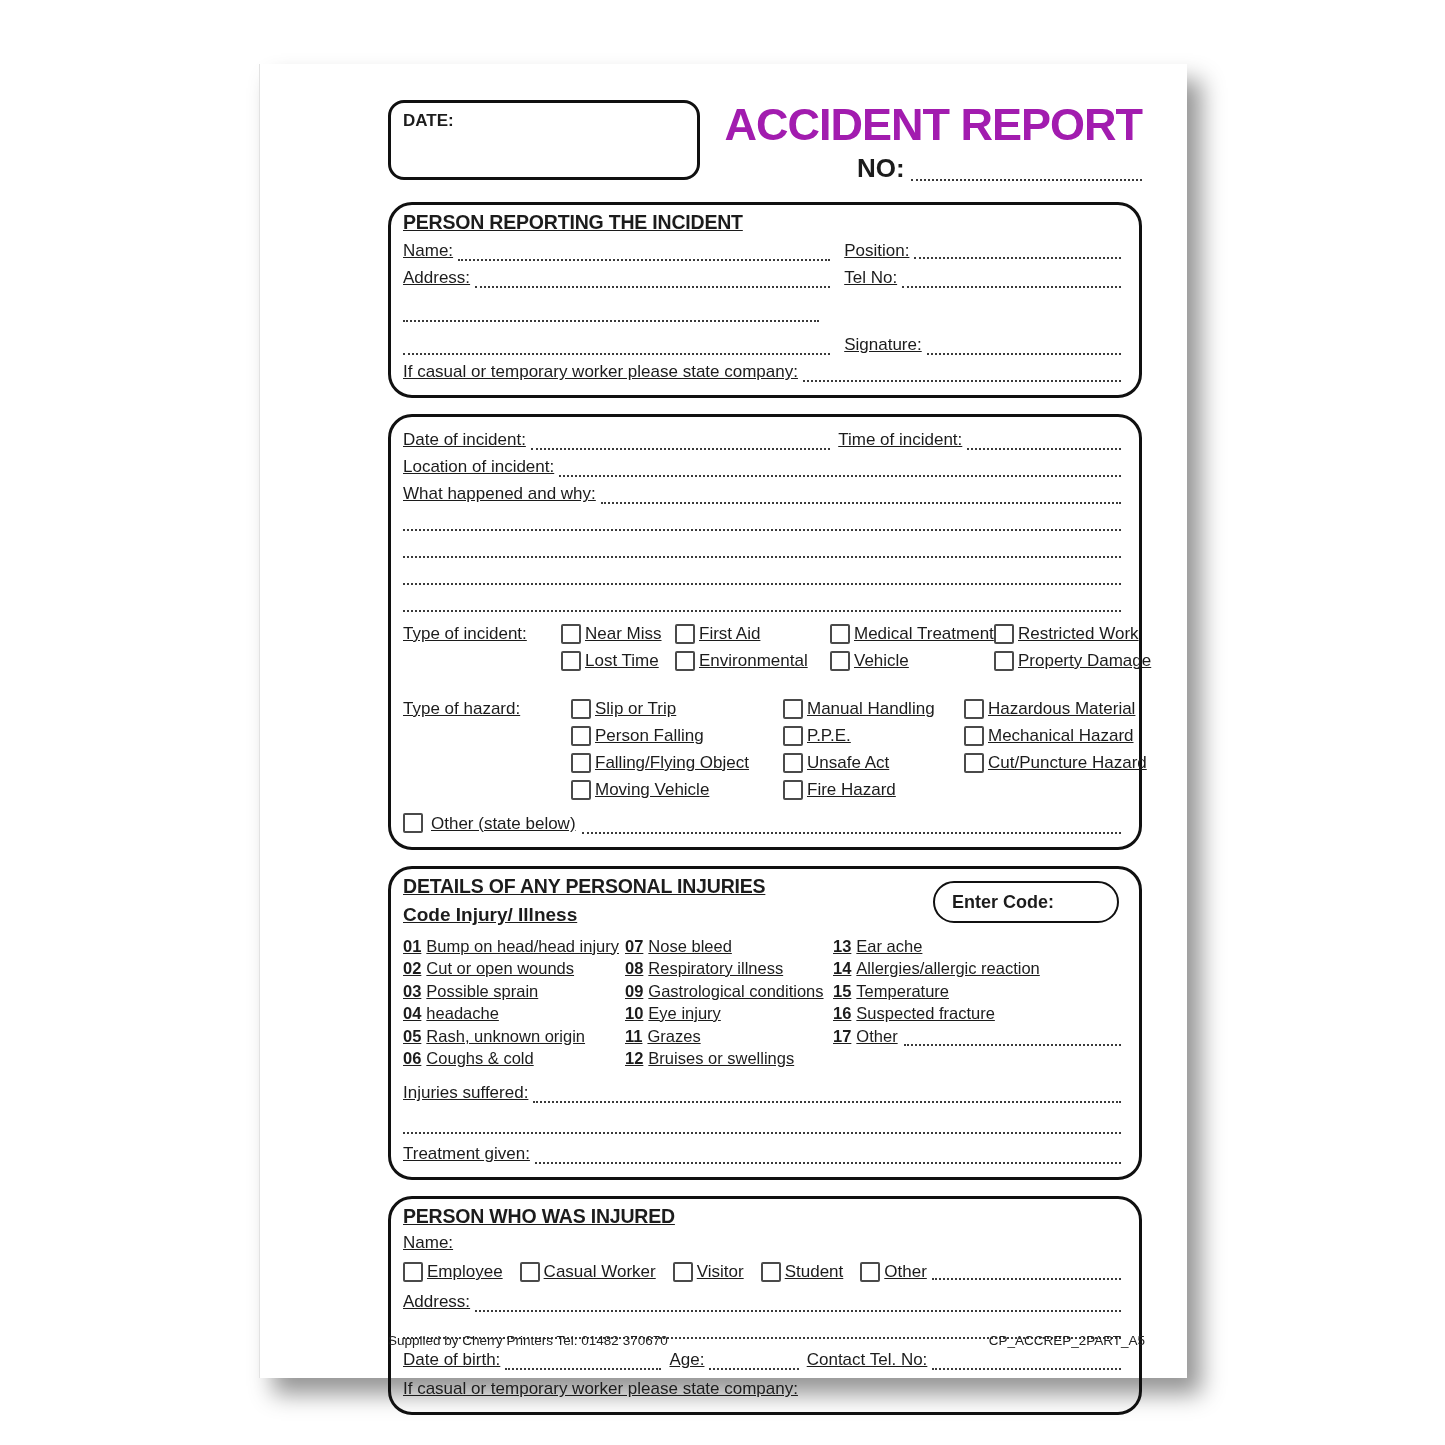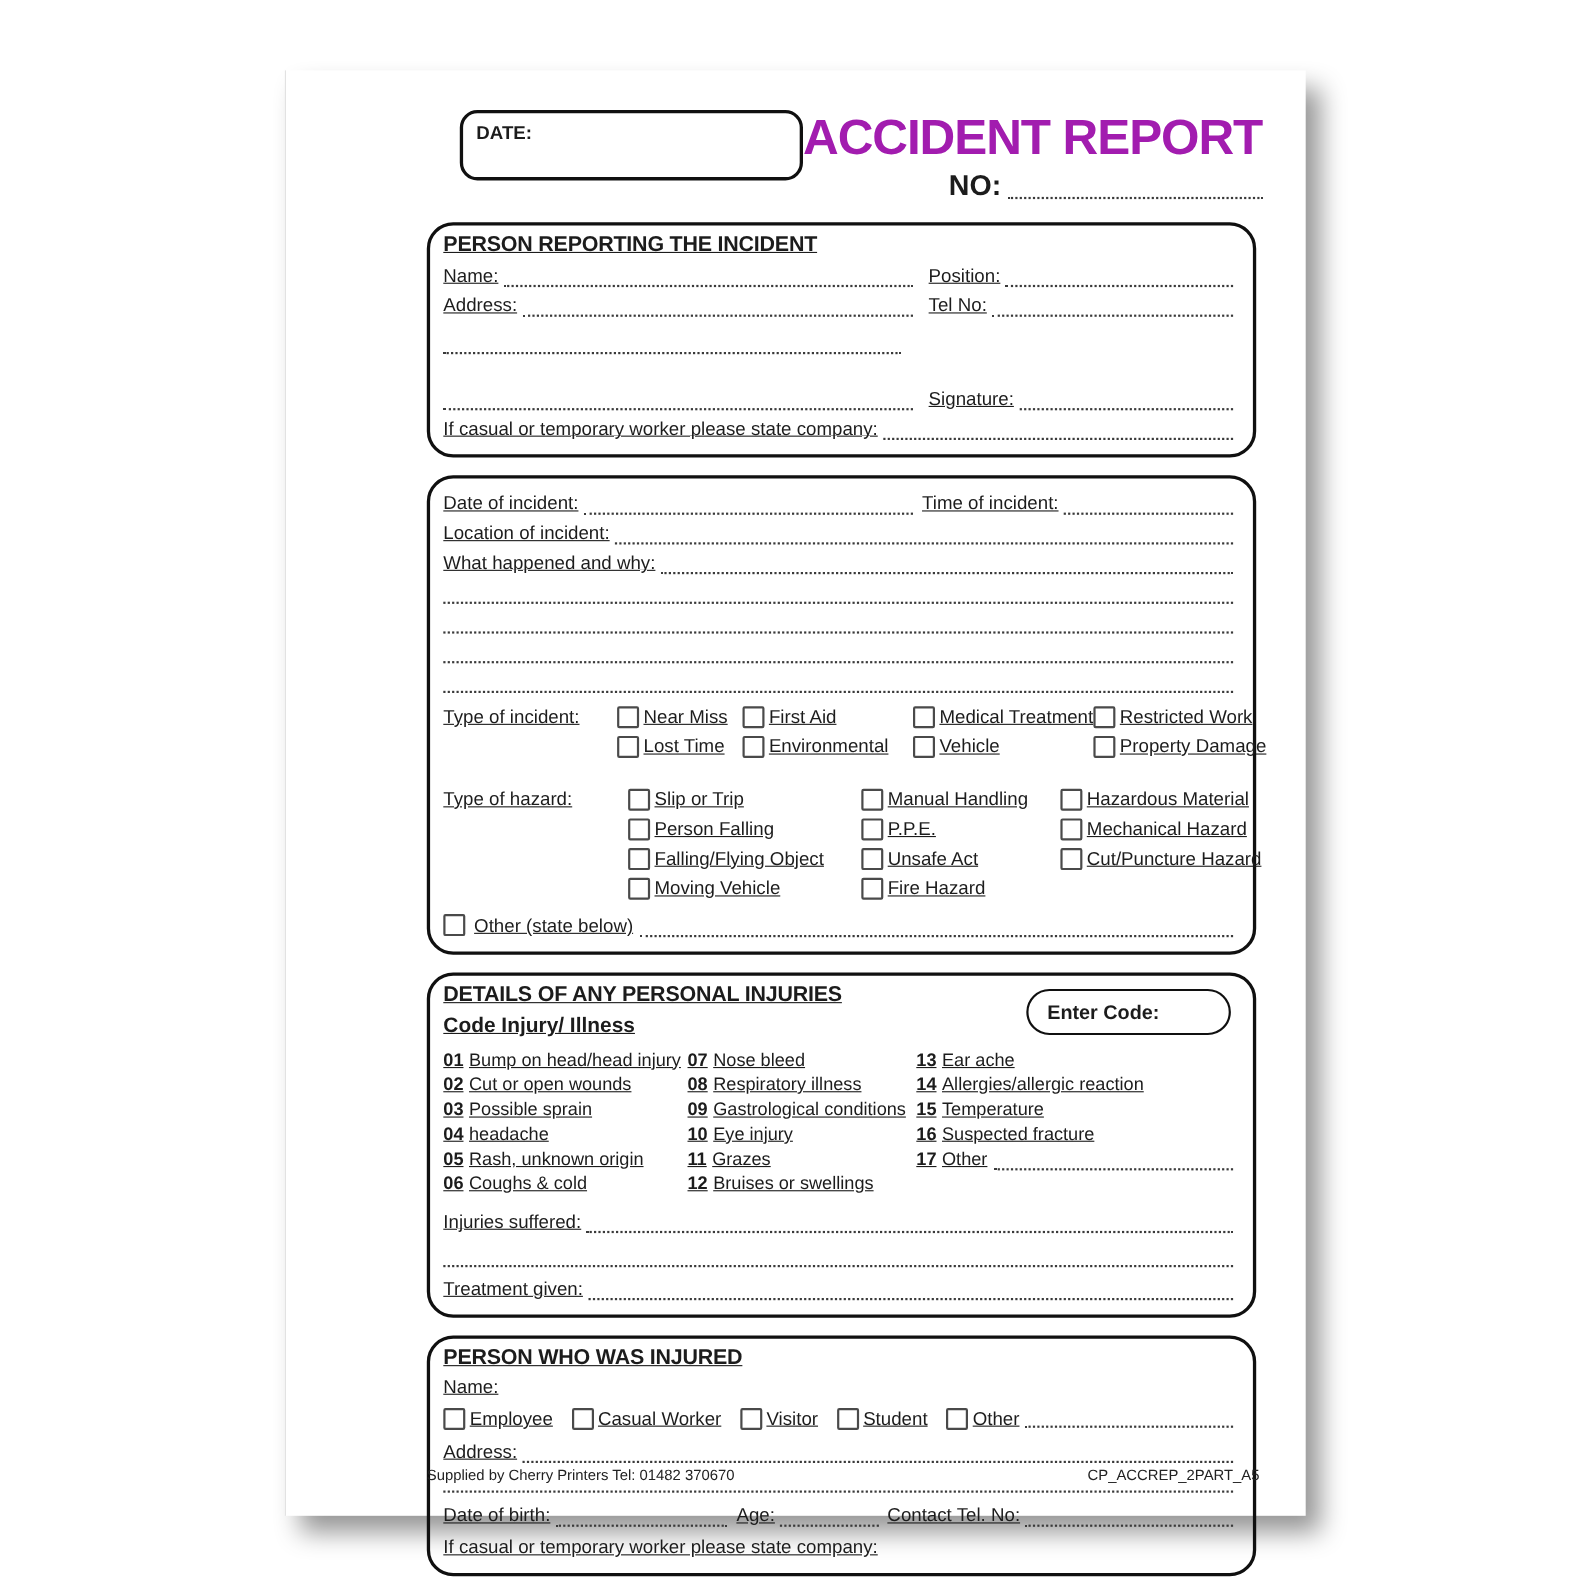--- a/index.html
+++ b/index.html
@@ -24,27 +24,26 @@
   }
   .content {
     position: absolute;
     left: 128px;
     right: 45px;
     top: 36px;
   }
   
   .top-row { display: flex; align-items: flex-start; margin-bottom: 21px; }
   .date-box {
-    width: 312px; height: 64px;
+    width: 312px; height: 80px;
     border: 3px solid #101010;
     border-radius: 16px;
     box-sizing: border-box;
     padding: 8px 12px;
     flex: 0 0 auto;
-    margin-left: 30px;
   }
   .date-box .lbl { font-size: 17px; font-weight: bold; }
   .title-block { flex: 1; display: flex; flex-direction: column; align-items: flex-end; padding-top: 2px; }
   .main-title {
     margin: 0;
     font-size: 45px;
     font-weight: 900;
     letter-spacing: -1px;
     line-height: 1.0;
     color: #a21caf;
@@ -166,41 +165,41 @@
       </div>
     </div>
 
     <section class="box">
       <div class="sec-header">PERSON REPORTING THE INCIDENT</div>
       <div class="frow">
         <div class="pair w-left">
           <span class="lbl">Name:</span>
           <span class="dotline"></span>
         </div>
-        <div class="pair w-rest" style="margin-left:14px;">
+        <div class="pair w-rest" style="margin-left:14px;align-items:center;">
           <span class="lbl">Position:</span>
           <span class="dotline"></span>
         </div>
       </div>
       <div class="frow">
         <div class="pair w-left">
           <span class="lbl">Address:</span>
           <span class="dotline"></span>
         </div>
         <div class="pair w-rest" style="margin-left:14px;">
           <span class="lbl">Tel No:</span>
           <span class="dotline"></span>
         </div>
       </div>
       <div class="frow" style="margin-top:14px;">
         <div class="pair" style="flex:0 0 58%;">
           <span class="dotline"></span>
         </div>
       </div>
-      <div class="frow" style="margin-top:31px;">
+      <div class="frow" style="margin-top:13px;">
         <div class="pair w-left">
           <span class="dotline"></span>
         </div>
         <div class="pair w-rest" style="margin-left:14px;">
           <span class="lbl">Signature:</span>
           <span class="dotline"></span>
         </div>
       </div>
       <div class="frow">
         <span class="lbl">If casual or temporary worker please state company:</span>

